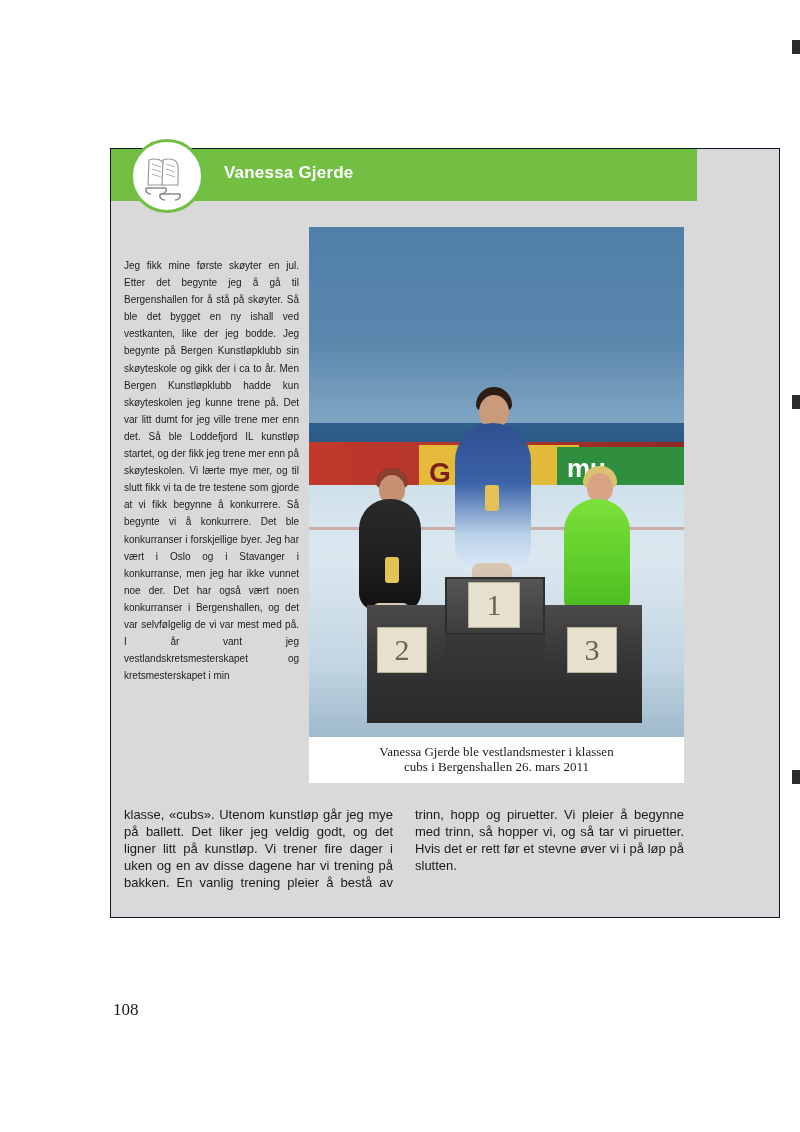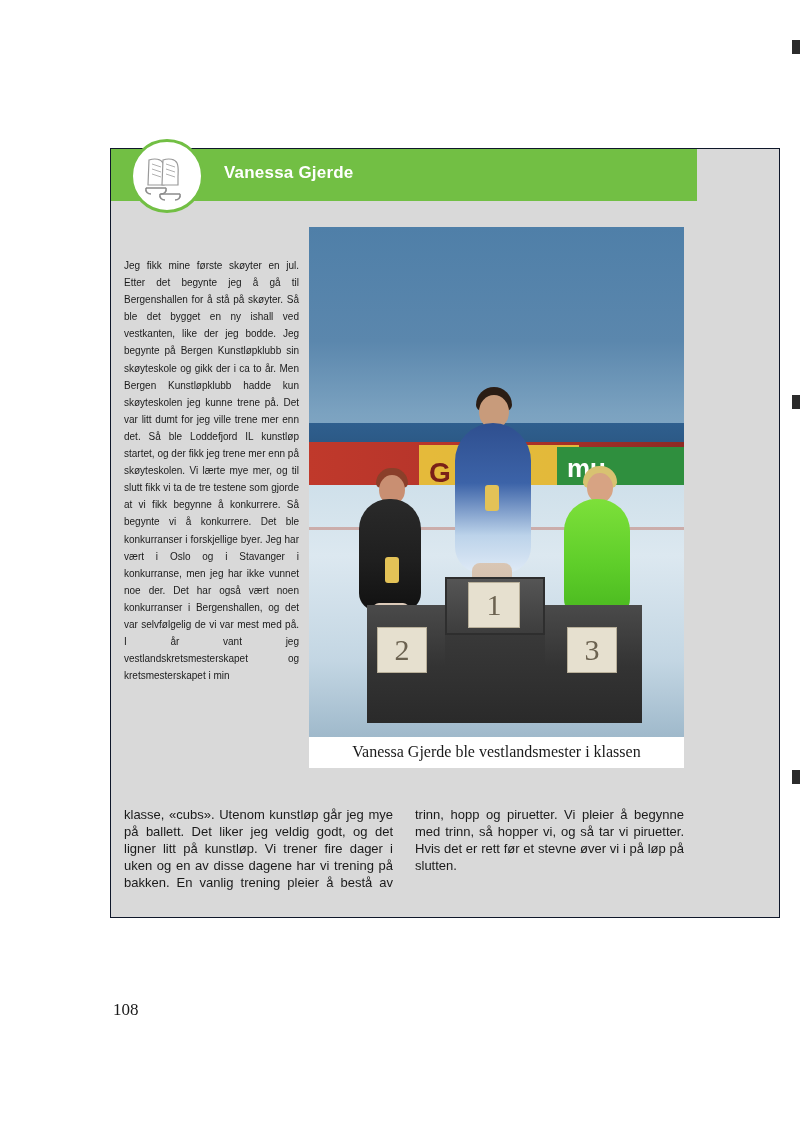--- a/index.html
+++ b/index.html
@@ -117,21 +117,21 @@
     position: relative;
     width: 375px;
     height: 510px;
     overflow: hidden;
     background: #6e93b8;
   }
   .caption {
     width: 375px;
     text-align: center;
     font-family: "Liberation Serif", serif;
-    font-size: 16px;
+    font-size: 13px;
     line-height: 15px;
     color: #1a1a1a;
     padding: 7px 0 9px 0;
     box-sizing: border-box;
   }
 
   
   .rink-back   { position:absolute; left:0; top:0;  width:375px; height:300px;
                  background: linear-gradient(#4f7fa8 0%, #5b87ad 38%, #7ba2c0 62%, #9ab8d0 100%); }
   .wall-board  { position:absolute; left:0; top:196px; width:375px; height:44px;
@@ -279,19 +279,20 @@
       <div class="podium-1"></div>
       <div class="podium-2"></div>
       <div class="podium-3"></div>
       <div class="plate plate-1">1</div>
       <div class="plate plate-2">2</div>
       <div class="plate plate-3">3</div>
     </div>
 
     <div class="caption">
       <div>Vanessa Gjerde ble vestlandsmester i klassen</div>
+      <div>cubs i Bergenshallen 26. mars 2011</div>
     </div>
   </div>
 
   <div class="text-bottom">klasse, «cubs». Utenom kunstløp går jeg mye på ballett. Det liker jeg veldig godt, og det ligner litt på kunstløp. Vi trener fire dager i uken og en av disse dagene har vi trening på bakken. En vanlig trening pleier å bestå av trinn, hopp og piruetter. Vi pleier å begynne med trinn, så hopper vi, og så tar vi piruetter. Hvis det er rett før et stevne øver vi i på løp på slutten.</div>
 </div>
 
 <div class="page-number">108</div>
 
 </body></html>

